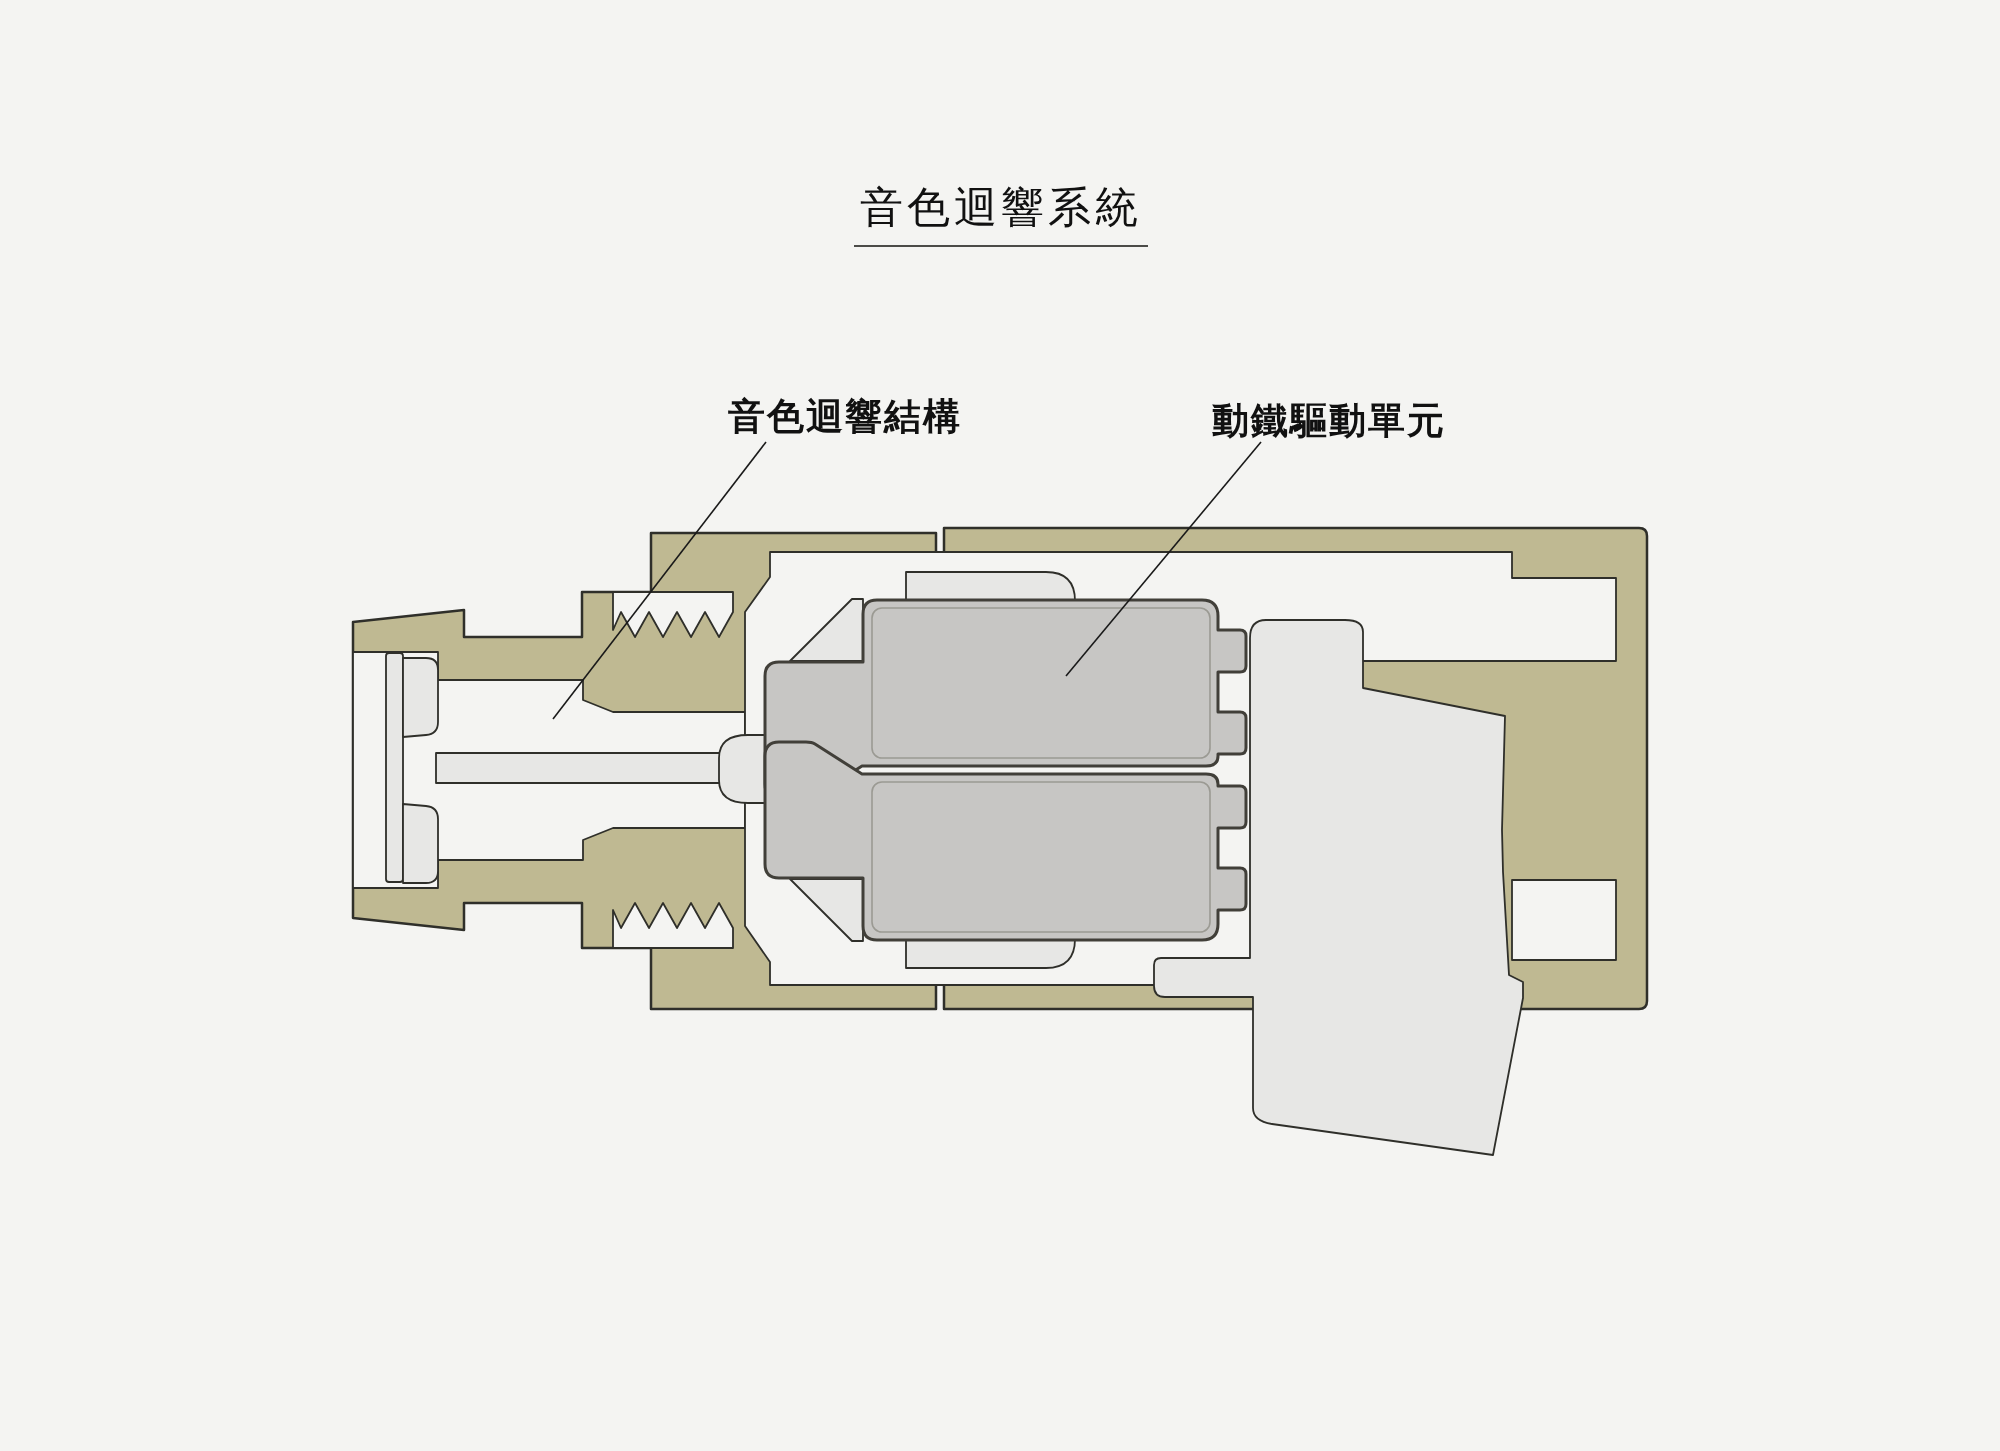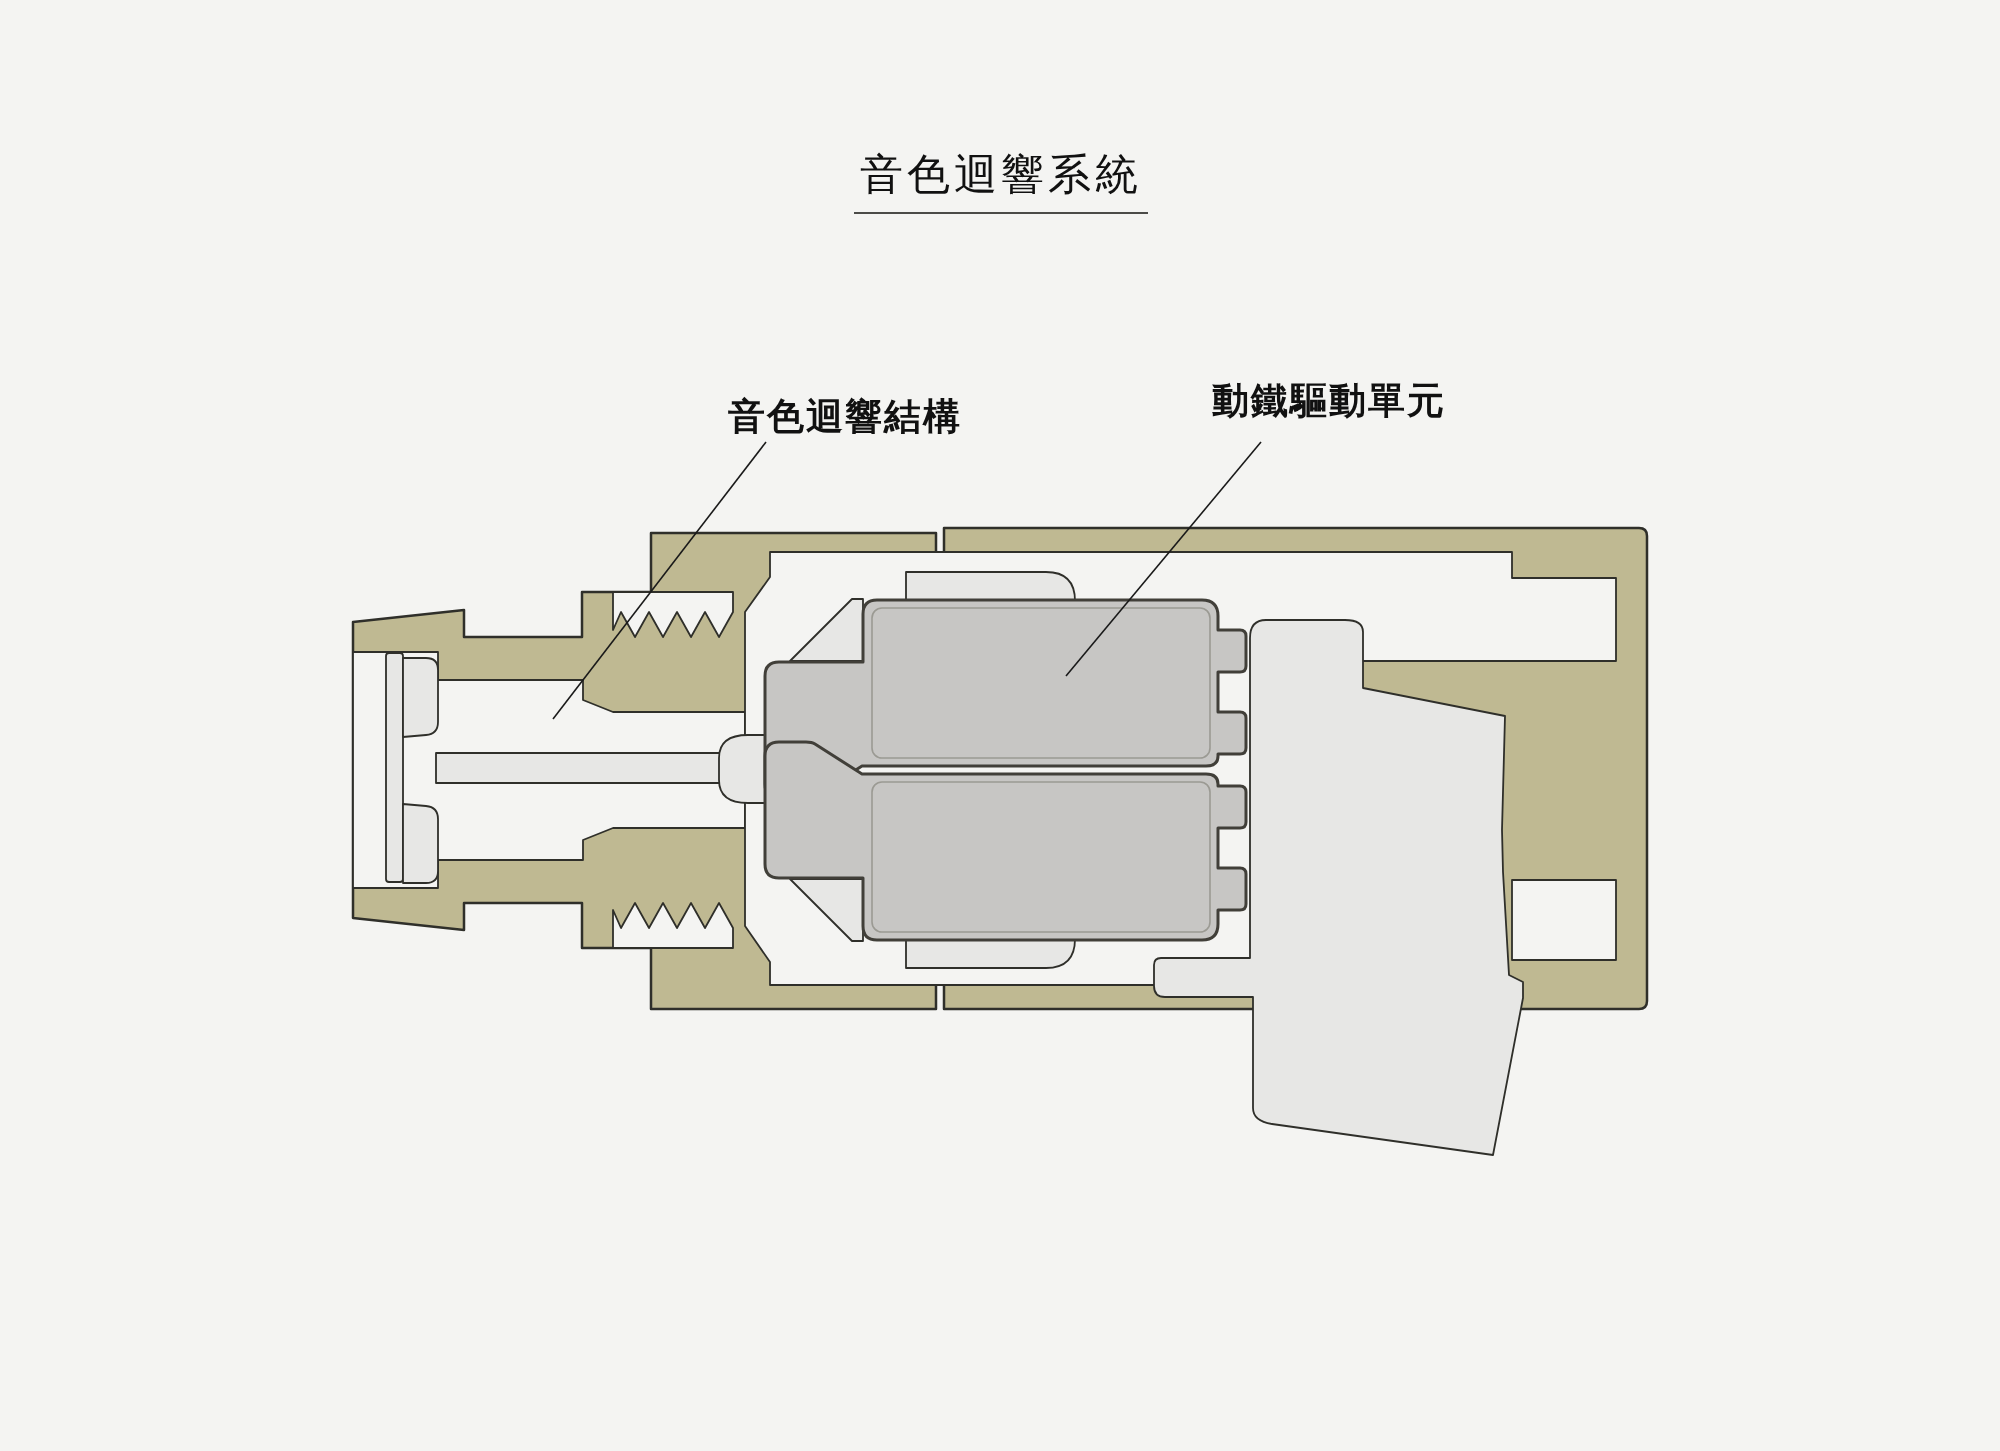--- a/index.html
+++ b/index.html
@@ -5,24 +5,24 @@
   :root{
     --c-bg:#f4f4f2; --c-housing:#bfb992; --c-light:#e7e7e5; --c-driver:#c7c6c4;
     --c-outline:#2f2f2a; --c-drvline:#413f39; --c-rim:#9b9a93; --c-leader:#1a1a1a; --c-text:#111;
   }
   html,body{margin:0;padding:0;background:var(--c-bg);}
   .stage{position:relative;width:2000px;height:1451px;background:var(--c-bg);
          font-family:"Liberation Serif","DejaVu Serif",serif;overflow:hidden;}
   .stage svg{position:absolute;left:0;top:0;}
   .title{position:absolute;left:1001px;top:146px;transform:translateX(-50%);
          font-size:43px;color:var(--c-text);letter-spacing:4px;white-space:nowrap;}
-  .title span{display:inline-block;padding:0 6px 8px 6px;border-bottom:2px solid #4b4b48;}
+  .title span{display:inline-block;padding:0 6px 8px 6px;border-bottom:2px solid #4b4b48;margin-top:33px;}
   .label{position:absolute;font-size:37px;color:var(--c-text);letter-spacing:2px;white-space:nowrap;font-weight:bold;}
   .label1{left:728px;top:392px;}
-  .label2{left:1212px;top:376px;text-align:center;}
+  .label2{left:1212px;top:396px;text-align:center;}
   .olive{fill:var(--c-housing);stroke:var(--c-outline);stroke-width:2.5;stroke-linejoin:round;}
   .white{fill:var(--c-bg);stroke:var(--c-outline);stroke-width:1.8;stroke-linejoin:round;}
   .lite{fill:var(--c-light);stroke:var(--c-outline);stroke-width:1.8;stroke-linejoin:round;}
   .drv{fill:var(--c-driver);stroke:var(--c-drvline);stroke-width:3;stroke-linejoin:round;}
   .rim{fill:none;stroke:var(--c-rim);stroke-width:1.6;}
   .leader{stroke:var(--c-leader);stroke-width:1.6;fill:none;}
 </style>
 </head>
 <body>
 

